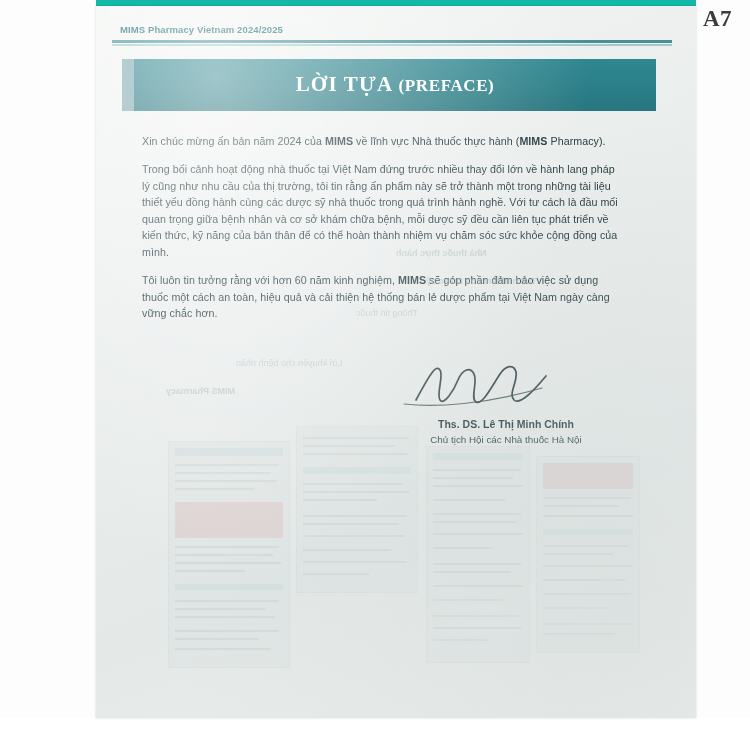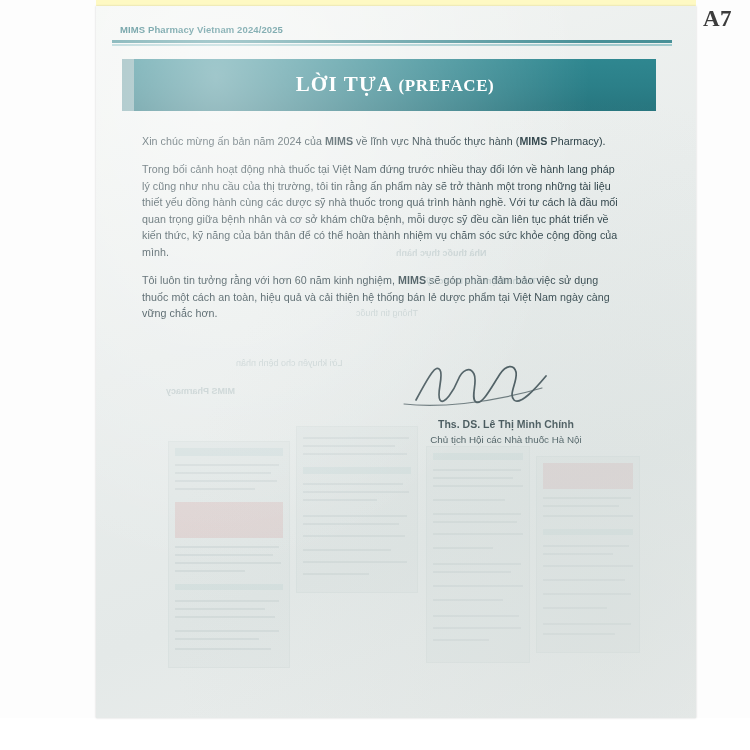--- a/index.html
+++ b/index.html
@@ -9,21 +9,21 @@
     height: 750px;
     overflow: hidden;
     background: #ffffff;
     font-family: "Liberation Sans", sans-serif;
   }
 
   #page {
     position: relative;
     width: 750px;
     height: 750px;
-    background: #fef9c3;
+    background: #14b8a6;
   }
 
   
   .sheet {
     position: absolute;
     left: 96px;
     top: 6px;
     width: 600px;
     height: 712px;
     background: #eef1ef;

